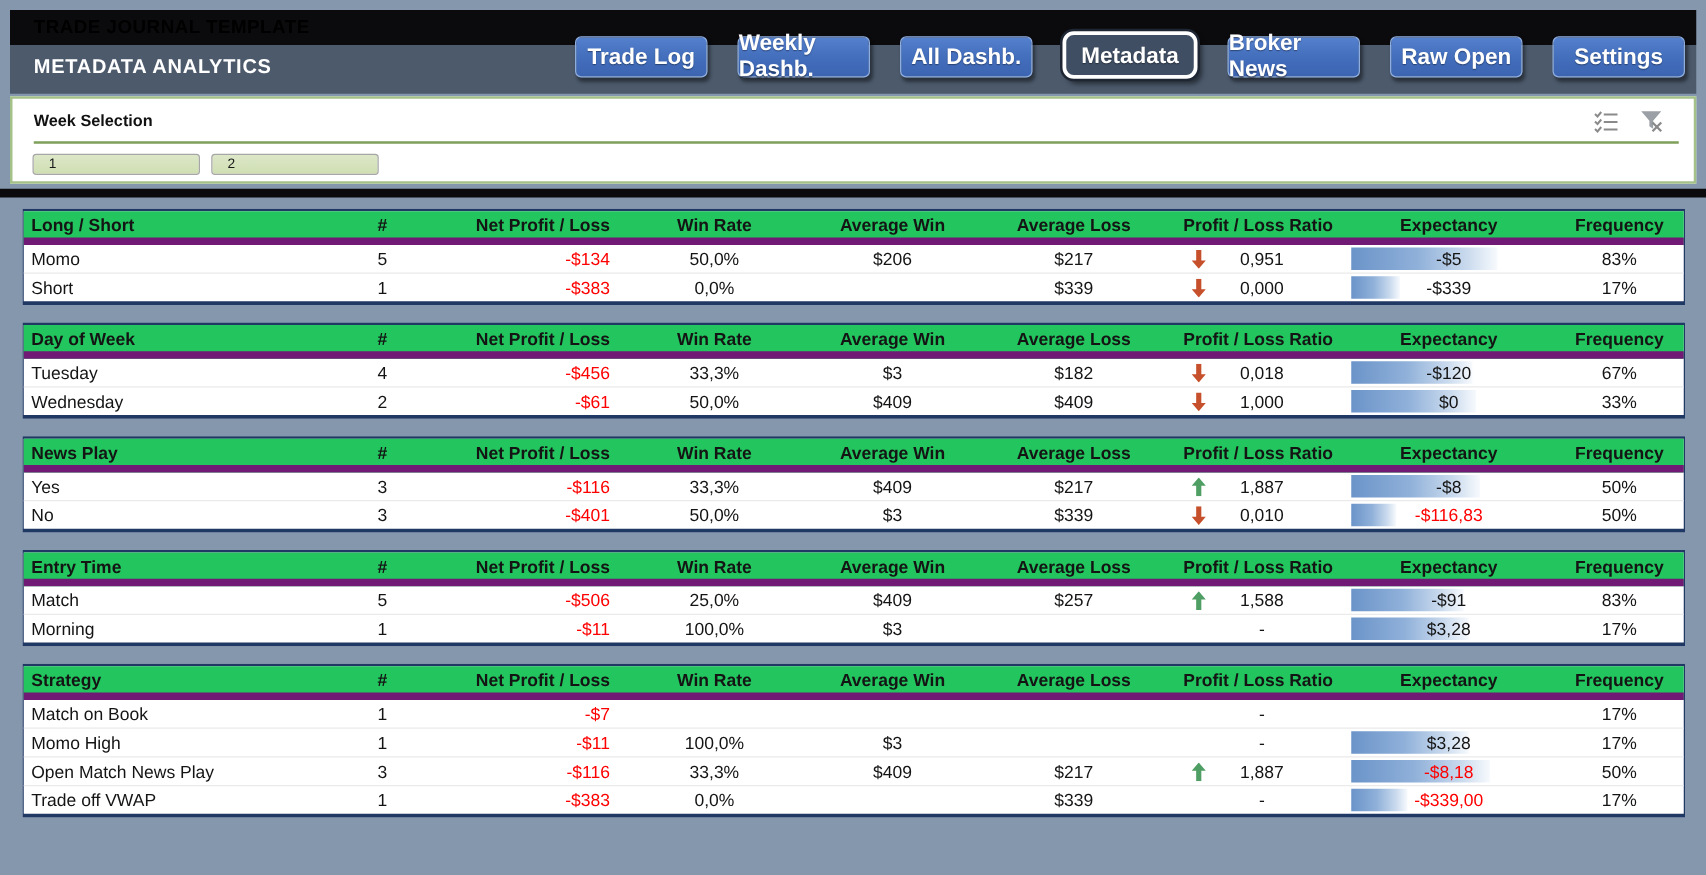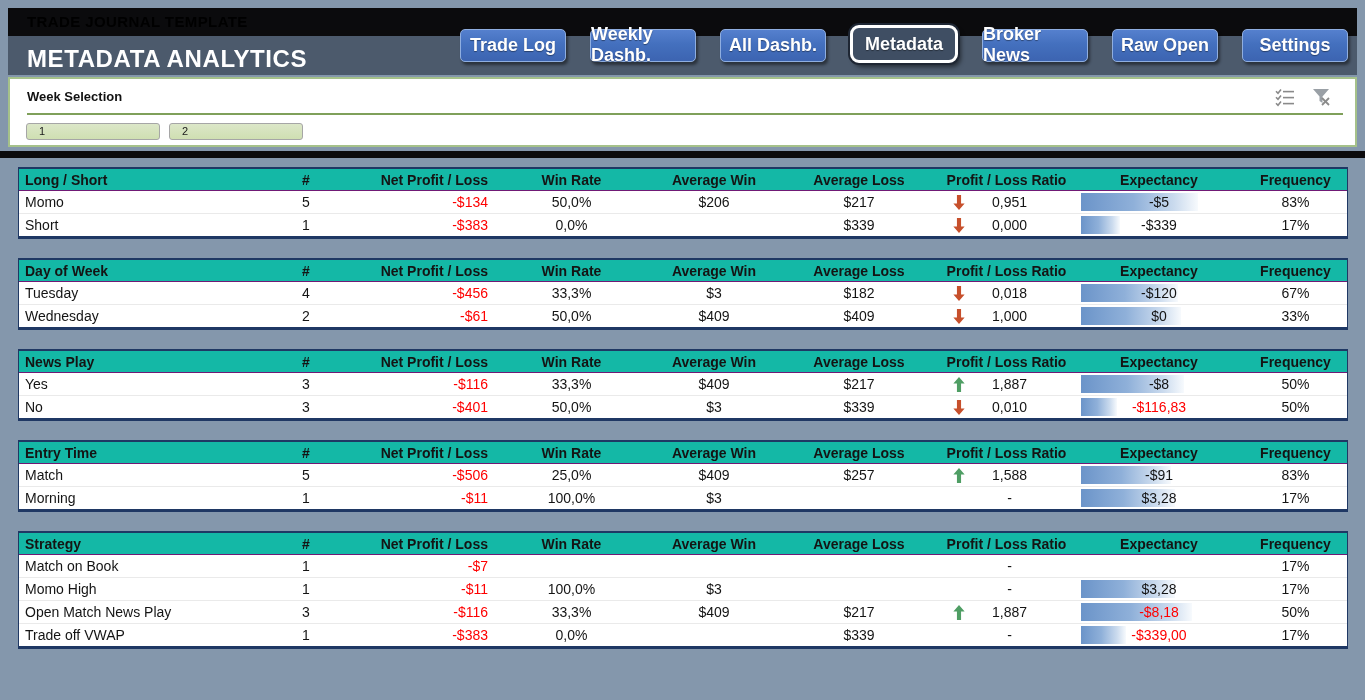--- a/index.html
+++ b/index.html
@@ -6,21 +6,21 @@
   body{
     width:1365px;height:700px;position:relative;overflow:hidden;
     background:#8497AC;
     font-family:"Liberation Sans",sans-serif;
     -webkit-font-smoothing:antialiased;
   }
   
   .black-bar{position:absolute;left:8px;top:8px;right:8px;height:28px;background:#0B0B0D;}
   .app-title{position:absolute;left:27px;top:13px;color:#000000;font-weight:bold;font-size:15px;letter-spacing:.4px;z-index:2;}
   .slate-bar{position:absolute;left:8px;top:36px;right:8px;height:39px;background:#4C5A6C;}
-  .page-title{position:absolute;left:27px;top:45px;color:#FFFFFF;font-weight:bold;font-size:24px;letter-spacing:.6px;z-index:2;}
+  .page-title{position:absolute;left:27px;top:45px;color:#FFFFFF;font-weight:bold;font-size:16px;letter-spacing:.6px;z-index:2;}
   .nav{position:absolute;top:27px;right:17px;display:flex;gap:24px;align-items:center;z-index:5;}
   .nav-btn{
     width:106px;height:33px;box-sizing:border-box;
     background:linear-gradient(180deg,#5580CE 0%,#4470BE 45%,#3C64B1 100%);
     border:1px solid #8FAEE0;border-radius:5px;
     color:#FFF;font-size:18px;font-weight:bold;
     display:flex;align-items:center;justify-content:center;
     box-shadow:2px 3px 3px rgba(0,0,0,.45);
     text-shadow:0 1px 1px rgba(0,0,0,.4);cursor:pointer;
   }
@@ -47,21 +47,21 @@
   .tables{position:absolute;left:0;top:0;width:100%;height:100%;}
   .dtable{
     position:absolute;left:18px;width:1330px;background:#FFF;box-sizing:border-box;
     border-left:1px solid #1F3864;border-right:1px solid #1F3864;
     border-top:2px solid #1F3864;border-bottom:3px solid #1F3864;
   }
   .trow{
     display:grid;grid-template-columns:270px 34px 171px 155px 130px 160px 135px 170px 1fr;
     height:22px;align-items:center;font-size:14px;color:#141414;
   }
-  .trow.head{background:#14b8a6;font-weight:bold;border-bottom:1px solid #701a75;height:21px;}
+  .trow.head{background:#22c55e;font-weight:bold;border-bottom:6px solid #701a75;height:21px;}
   .drow + .drow{border-top:1px solid #EAEAEA;}
   .c-cat{padding-left:6px;text-align:left;white-space:nowrap;}
   .c-count{text-align:center;}
   .c-netpl{text-align:right;padding-right:6px;}
   .c-center{text-align:center;}
   .neg{color:#FE0000;}
   .c-ratio{display:grid;grid-template-columns:40px 1fr 34px;align-items:center;height:22px;}
   .ratio-arrow{justify-self:center;width:13px;height:16px;display:flex;align-items:center;}
   .ratio-val{text-align:center;}
   .c-exp{position:relative;height:22px;display:flex;align-items:center;justify-content:center;}

